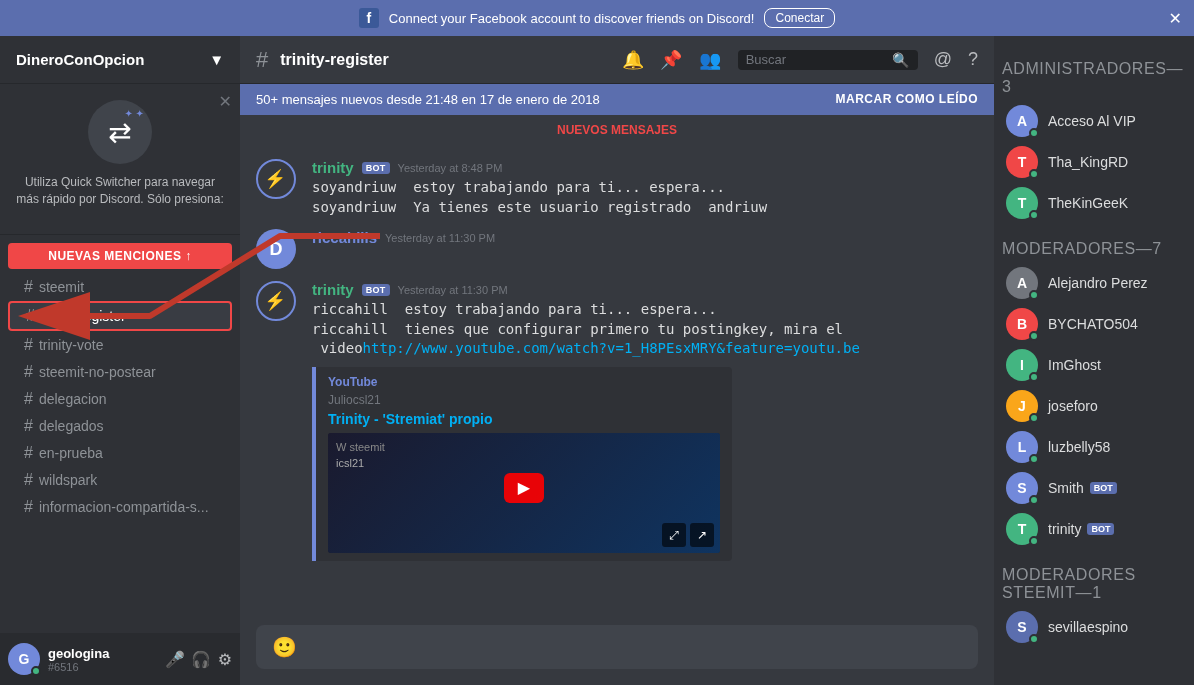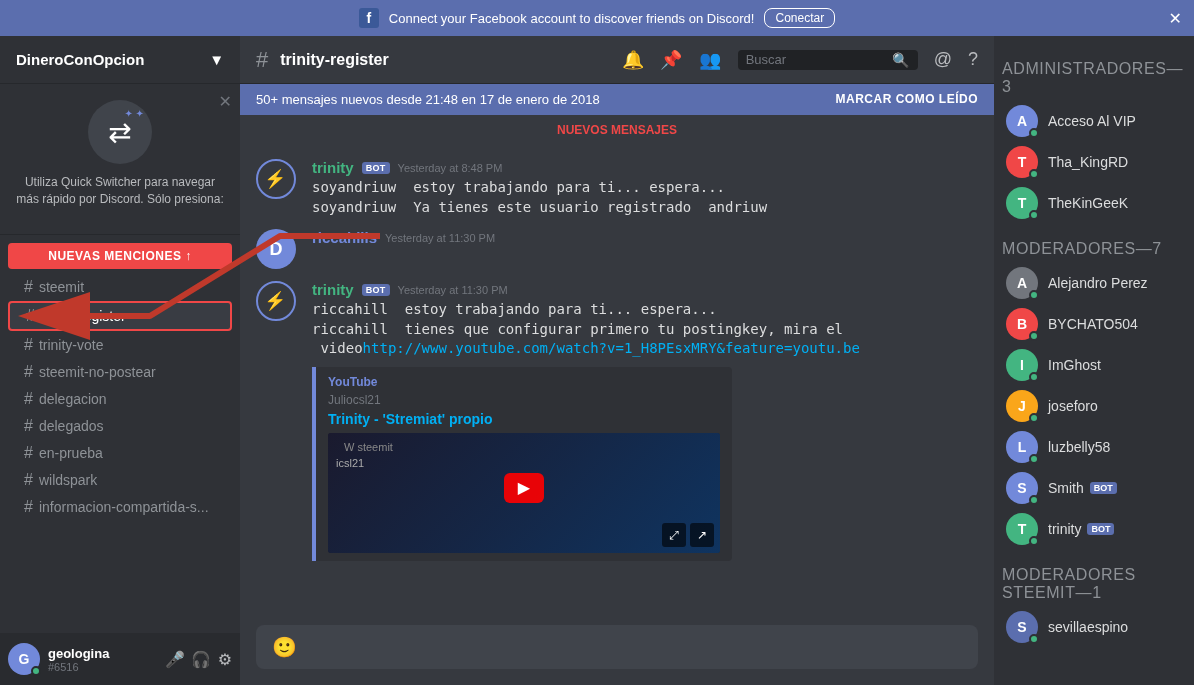--- a/index.html
+++ b/index.html
@@ -558,21 +558,21 @@
             <div class="msg-text">riccahill  tienes que configurar primero tu postingkey, mira el</div>
       <div class="msg-text"> video<a href="#">http://www.youtube.com/watch?v=1_H8PEsxMRY&amp;feature=youtu.be</a></div>
 
       <div class="yt-embed">
         <div class="yt-source">YouTube</div>
         <div style="font-size:12px;color:#72767d;margin-bottom:4px;">Juliocsl21</div>
         <div class="yt-title">Trinity - 'Stremiat' propio</div>
         <div class="yt-thumbnail">
           <div class="yt-thumbnail-inner">
             <div style="position:absolute;top:0;left:0;right:0;bottom:0;background:linear-gradient(135deg,#1a1a2e,#0f3460);opacity:0.9;"></div>
-            <div style="position:absolute;top:8px;left:16px;font-size:11px;color:#888;">W steemit</div>
+            <div style="position:absolute;top:8px;left:8px;font-size:11px;color:#888;">W steemit</div>
             <div style="position:absolute;top:24px;left:8px;font-size:11px;color:#aaa;">icsl21</div>
             <div style="position:absolute;center;display:flex;align-items:center;justify-content:center;width:100%;top:40px;">
               <div class="yt-play-btn">▶</div>
             </div>
             <div class="yt-overlay-icons">
               <div class="yt-icon-sm">⤢</div>
               <div class="yt-icon-sm">↗</div>
             </div>
           </div>
         </div>

